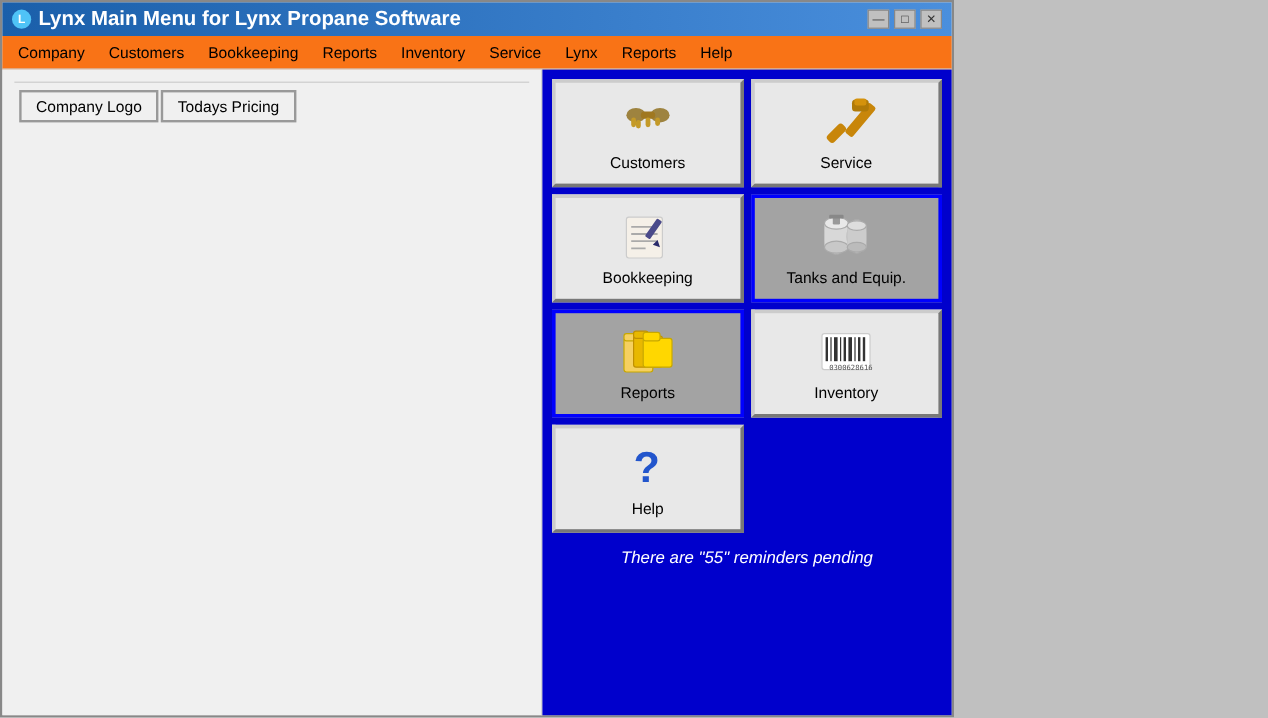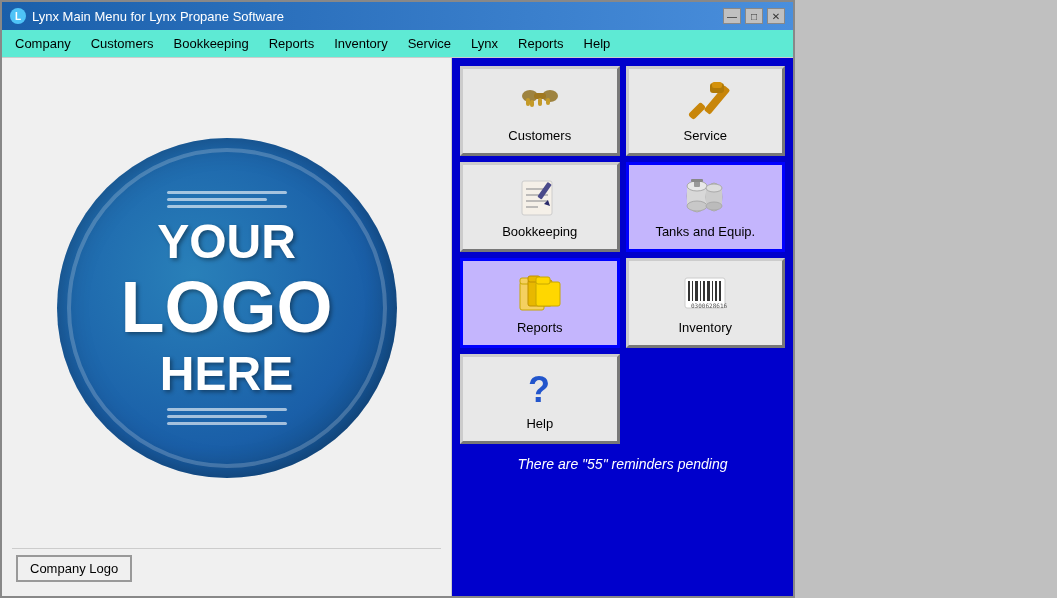--- a/index.html
+++ b/index.html
@@ -43,43 +43,43 @@
       background: #4fc3f7;
       border-radius: 50%;
       display: flex;
       align-items: center;
       justify-content: center;
       font-size: 10px;
       color: white;
       font-weight: bold;
     }
     .title-bar-text {
-      font-size: 13px;
-      font-weight: normal;
+      font-size: 17px;
+      font-weight: bold;
     }
     .title-bar-controls {
       display: flex;
       gap: 4px;
     }
     .title-bar-btn {
       width: 18px;
       height: 16px;
       background: #c0c0c0;
       border: 1px solid #888;
       display: flex;
       align-items: center;
       justify-content: center;
       font-size: 10px;
       cursor: pointer;
       color: #333;
     }
 
     
     .menu-bar {
-      background: #5eead4;
+      background: #f97316;
       border-bottom: 1px solid #ccc;
       display: flex;
       padding: 2px 4px;
       gap: 2px;
     }
     .menu-item {
       padding: 3px 8px;
       cursor: pointer;
       border: 1px solid transparent;
       font-size: 13px;
@@ -195,21 +195,21 @@
       display: flex;
       flex-direction: column;
       align-items: center;
       justify-content: center;
       gap: 6px;
       min-height: 90px;
       transition: background 0.1s;
     }
     .menu-button.selected {
       border: 3px solid #0000ff;
-      background: #c4b5fd;
+      background: #a3a3a3;
     }
 
     .btn-icon {
       font-size: 36px;
       line-height: 1;
     }
     .btn-label {
       font-size: 13px;
       font-weight: 500;
       color: #000;
@@ -301,43 +301,24 @@
     <div class="menu-item">Inventory</div>
     <div class="menu-item">Service</div>
     <div class="menu-item">Lynx</div>
     <div class="menu-item">Reports</div>
     <div class="menu-item">Help</div>
   </div>
 
   <div class="main-content">
 
     <div class="left-panel">
-      <div class="logo-area">
-        <div class="logo-circle">
-          <div class="logo-inner-ring"></div>
-          <div class="logo-lines-top">
-            <div class="logo-line" style="width:120px;"></div>
-            <div class="logo-line" style="width:100px;"></div>
-            <div class="logo-line" style="width:120px;"></div>
-          </div>
-          <div class="logo-text">
-            <div class="your" style="font-size: 48px;">YOUR</div>
-            <div class="logo" style="font-size: 72px;">LOGO</div>
-            <div class="here" style="font-size: 48px;">HERE</div>
-          </div>
-          <div class="logo-lines-bottom">
-            <div class="logo-line" style="width:120px;"></div>
-            <div class="logo-line" style="width:100px;"></div>
-            <div class="logo-line" style="width:120px;"></div>
-          </div>
-        </div>
-      </div>
 
       <div class="bottom-tabs">
         <div class="bottom-tab">Company Logo</div>
+        <div class="bottom-tab">Todays Pricing</div>
       </div>
     </div>
 
     <div class="right-panel">
       <div class="button-grid">
 
         <div class="menu-button">
           <div class="btn-icon icon-customers">
             <svg width="52" height="42" viewBox="0 0 52 42" xmlns="http://www.w3.org/2000/svg">
 

